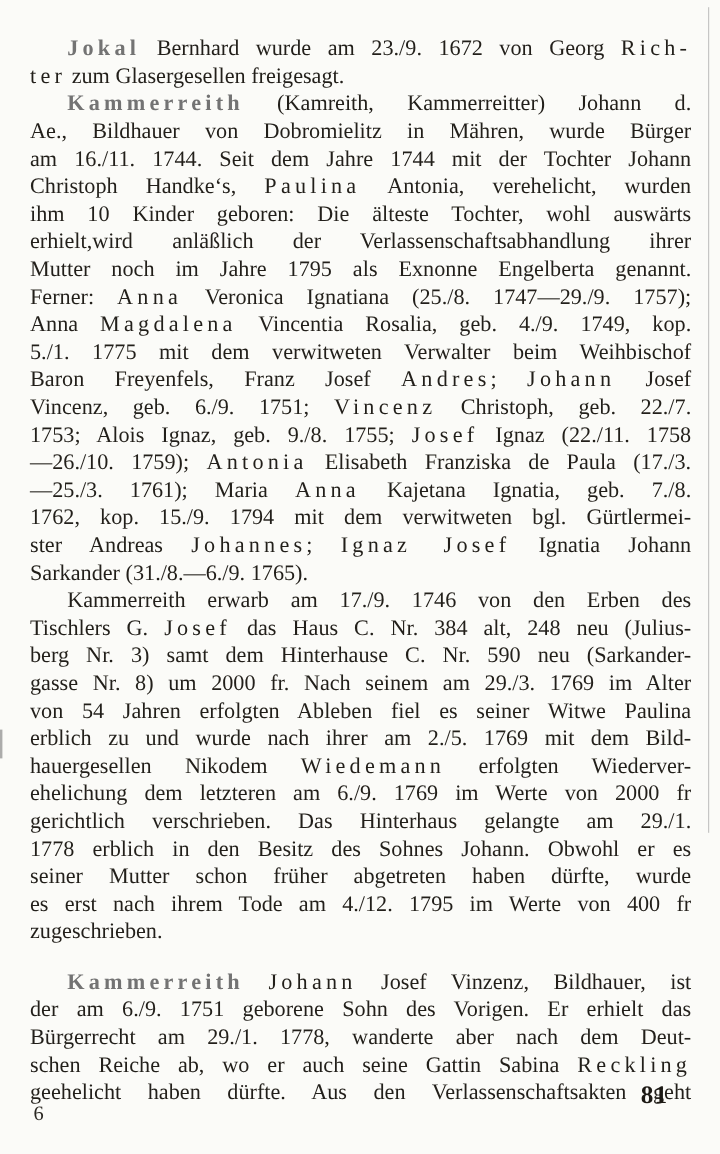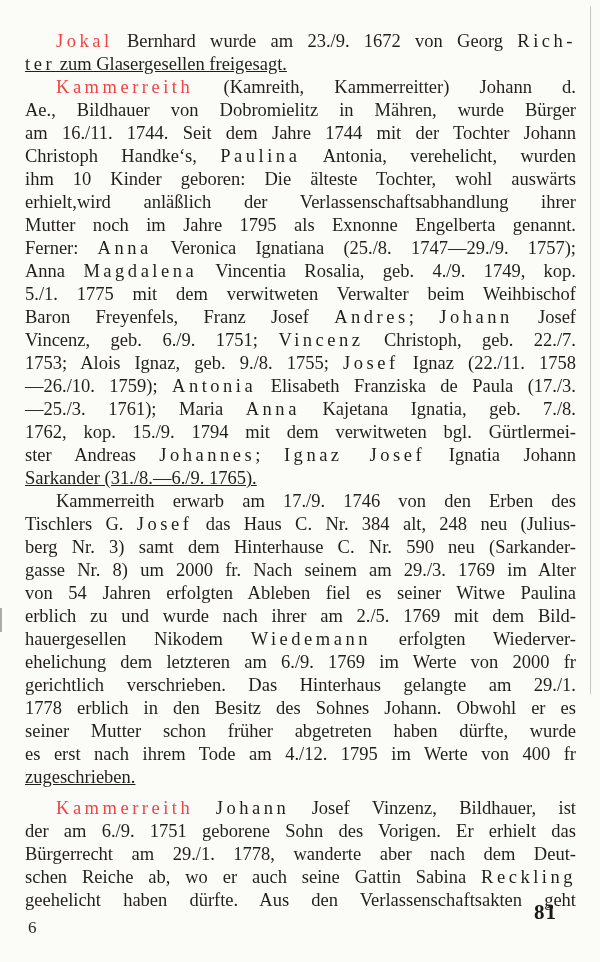--- a/index.html
+++ b/index.html
@@ -16,39 +16,38 @@
     background: #fbfbf8;
     color: #221f1a;
   }
   .text-block {
     position: absolute;
     left: 25px;
     top: 30px;
     width: 551px;
   }
   .para { margin: 0; }
-  .para:last-child { margin-top: 8px; }
+  .para:last-child { margin-top: 19px; }
   .line {
     font-size: 18.5px;
     line-height: 23px;
     text-align: justify;
     text-align-last: justify;
     -moz-text-align-last: justify;
     white-space: normal;
   }
   .line.end {
     text-align: center;
     text-align-last: left;
-    text-decoration: underline;
     -moz-text-align-last: left;
   }
   .line.indent { text-indent: 31px; }
   .seg { color: inherit; }
   .seg.spaced { letter-spacing: 0.19em; }
-  .seg.bold-spaced { font-weight: 400; letter-spacing: 0.19em; color: #ef4444; }
+  .seg.bold-spaced { font-weight: 700; letter-spacing: 0.19em; color: #737373; }
   .sig {
     position: absolute;
     left: 28px;
     top: 918px;
     font-size: 17px;
     color: #2a2722;
   }
   .pageno {
     position: absolute;
     right: 43px;

